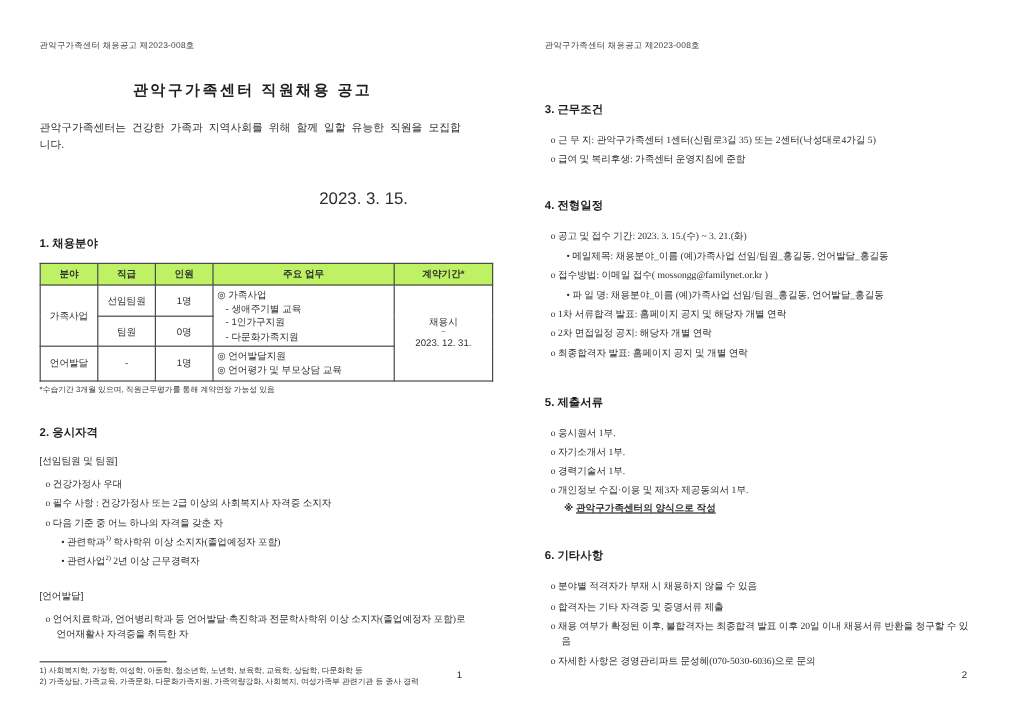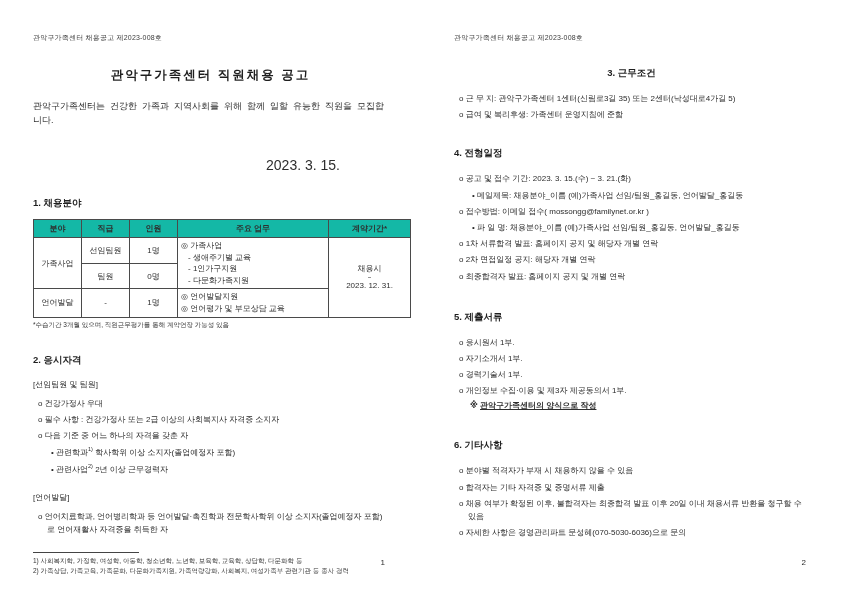--- a/index.html
+++ b/index.html
@@ -18,36 +18,36 @@
          margin:24px 0 0 0;color:#1f1f1f;}
   .intro{font-size:9px;margin:16px 0 0 0;word-spacing:2.5px;line-height:1.5;color:#2b2b2b;}
   .date{font-size:14px;text-align:right;padding-right:48px;margin-top:30px;}
 
   h2.sec{font-size:9.5px;font-weight:bold;margin:24px 0 0 0;color:#1f1f1f;}
   .sec-body{margin-top:12px;}
 
   table.recruit{border-collapse:collapse;width:100%;margin-top:9px;table-layout:fixed;}
   table.recruit th,table.recruit td{border:1px solid #4a4a4a;font-size:8px;
         padding:2px 3px;vertical-align:middle;}
-  table.recruit th{background:#14b8a6;font-weight:bold;text-align:center;height:13px;}
+  table.recruit th{background:#bef264;font-weight:bold;text-align:center;height:13px;}
   td.c{text-align:center;}
   td.tasks{text-align:left;padding-left:5px;}
   .cell-line{line-height:1.45;}
   .cell-line.dash{padding-left:7px;}
   td.contract{text-align:center;}
   td.contract .cell-line{line-height:1.3;}
   td.contract .tilde{font-size:6px;line-height:1.1;}
   .col-field{width:48px;}.col-rank{width:48px;}.col-count{width:48px;}
   .col-task{width:151px;}.col-contract{width:82px;}
   .row-h{height:21px;}
 
   .tbl-footnote{font-size:6.5px;margin-top:3px;color:#333;}
 
   .subgroup{font-size:8px;margin:12px 0 7px 0;color:#2b2b2b;}
-  .bullet{font-size:8px;line-height:1.65;margin:0 0 3px 0;padding-left:14px;text-indent:-9px;color:#2b2b2b;}
+  .bullet{font-size:8px;line-height:1.65;margin:0 0 3px 0;padding-left:14px;text-indent:-9px;color:#2b2b2b;font-family:Liberation Serif, serif;}
   .bullet.sub{padding-left:26px;text-indent:-8px;}
   .sup{font-size:5.5px;vertical-align:super;}
 
   .fn-divider{width:106px;border-top:1px solid #444;margin:16px 0 3px 0;}
   .footnote{font-size:6.5px;line-height:1.45;color:#333;}
 
   .page-num{position:absolute;bottom:28px;right:36px;font-size:8px;color:#2b2b2b;}
 
   .note{font-size:8px;padding-left:16px;margin:1px 0 3px 0;font-weight:bold;}
   .note .u{text-decoration:underline;}
@@ -132,21 +132,21 @@
   <div class="fn-divider"></div>
   <div class="footnote">1) 사회복지학, 가정학, 여성학, 아동학, 청소년학, 노년학, 보육학, 교육학, 상담학, 다문화학 등</div>
   <div class="footnote">2) 가족상담, 가족교육, 가족문화, 다문화가족지원, 가족역량강화, 사회복지, 여성가족부 관련기관 등 종사 경력</div>
 
   <div class="page-num">1</div>
 </div>
 
 <div class="page page-2">
   <div class="doc-header">관악구가족센터 채용공고 제2023-008호</div>
 
-  <h2 class="sec" style="margin-top:24px;text-align:center;">3. 근무조건</h2>
+  <h2 class="sec" style="margin-top:42px;">3. 근무조건</h2>
   <div class="sec-body">
     <div class="bullet">o 근 무 지: 관악구가족센터 1센터(신림로3길 35) 또는 2센터(낙성대로4가길 5)</div>
     <div class="bullet">o 급여 및 복리후생: 가족센터 운영지침에 준함</div>
   </div>
 
   <h2 class="sec" style="margin-top:26px;">4. 전형일정</h2>
   <div class="sec-body">
     <div class="bullet">o 공고 및 접수 기간: 2023. 3. 15.(수) ~ 3. 21.(화)</div>
     <div class="bullet sub">• 메일제목: 채용분야_이름 (예)가족사업 선임/팀원_홍길동, 언어발달_홍길동</div>
     <div class="bullet">o 접수방법: 이메일 접수( mossongg@familynet.or.kr )</div>

